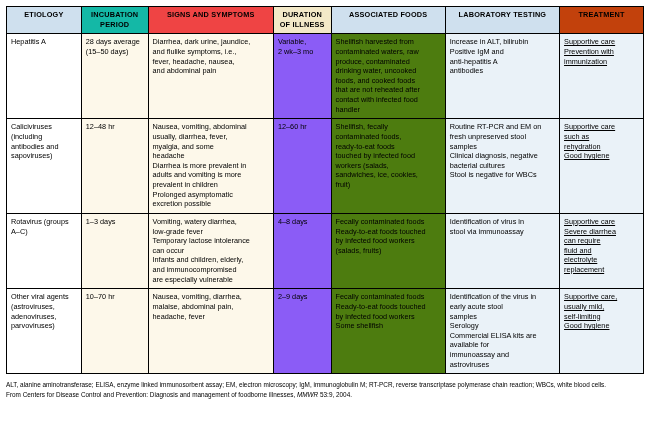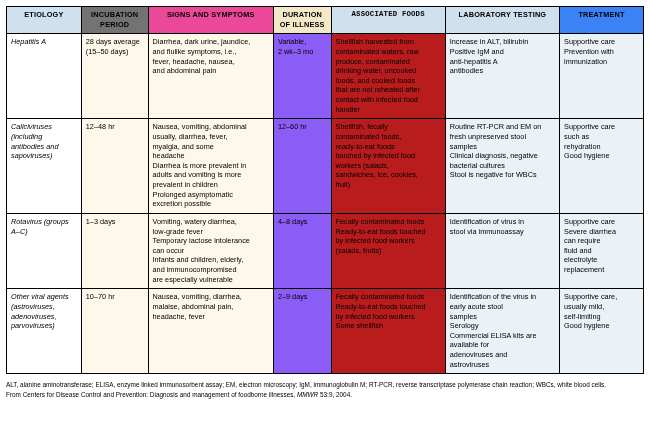--- a/index.html
+++ b/index.html
@@ -38,34 +38,34 @@
     background: #c8d8e8;
     text-align: center;
     font-weight: bold;
     font-size: 7.2px;
     letter-spacing: 0.2px;
     padding-top: 5px;
     padding-bottom: 5px;
     vertical-align: middle;
   }
   th.h-etiology   { background: #cfe0ee; }
-  th.h-incubation { background: #737373; text-align: center; }
-  th.h-signs      { background: #ec4899; }
+  th.h-incubation { background: #14b8a6; text-align: center; }
+  th.h-signs      { background: #ef4444; }
   th.h-duration   { background: #f3e9c8; }
-  th.h-foods      { background: #cfe0ee; font-family: Liberation Mono, monospace; }
+  th.h-foods      { background: #cfe0ee; }
   th.h-lab        { background: #cfe0ee; }
-  th.h-treat      { background: #3b82f6; }
-
-  td.c-etiology   { background: #ffffff; font-style: italic; }
+  th.h-treat      { background: #c2410c; }
+
+  td.c-etiology   { background: #ffffff; }
   td.c-incubation { background: #fdf8ea; }
   td.c-signs      { background: #fdf8ea; }
   td.c-duration   { background: #8b5cf6; }
-  td.c-foods      { background: #b91c1c; }
+  td.c-foods      { background: #4d7c0f; }
   td.c-lab        { background: #eaf2f8; }
-  td.c-treat      { background: #eaf2f8; }
+  td.c-treat      { background: #eaf2f8; text-decoration: underline; }
 
   .col-etiology   { width: 74px; }
   .col-incubation { width: 66px; }
   .col-signs      { width: 124px; }
   .col-duration   { width: 57px; }
   .col-foods      { width: 113px; }
   .col-lab        { width: 113px; }
   .col-treat      { width: 83px; }
 
   .cellline { display: block; }
@@ -262,21 +262,21 @@
           <span class="cellline">by infected food workers</span>
           <span class="cellline">Some shellfish</span>
         </td>
         <td class="c-lab">
           <span class="cellline">Identification of the virus in</span>
           <span class="cellline">early acute stool</span>
           <span class="cellline">samples</span>
           <span class="cellline">Serology</span>
           <span class="cellline">Commercial ELISA kits are</span>
           <span class="cellline">available for</span>
-          <span class="cellline">adenoviruses and</span>
+          <span class="cellline">immunoassay and</span>
           <span class="cellline">astroviruses</span>
         </td>
         <td class="c-treat">
           <span class="cellline">Supportive care,</span>
           <span class="cellline">usually mild,</span>
           <span class="cellline">self-limiting</span>
           <span class="cellline">Good hygiene</span>
         </td>
       </tr>
 

